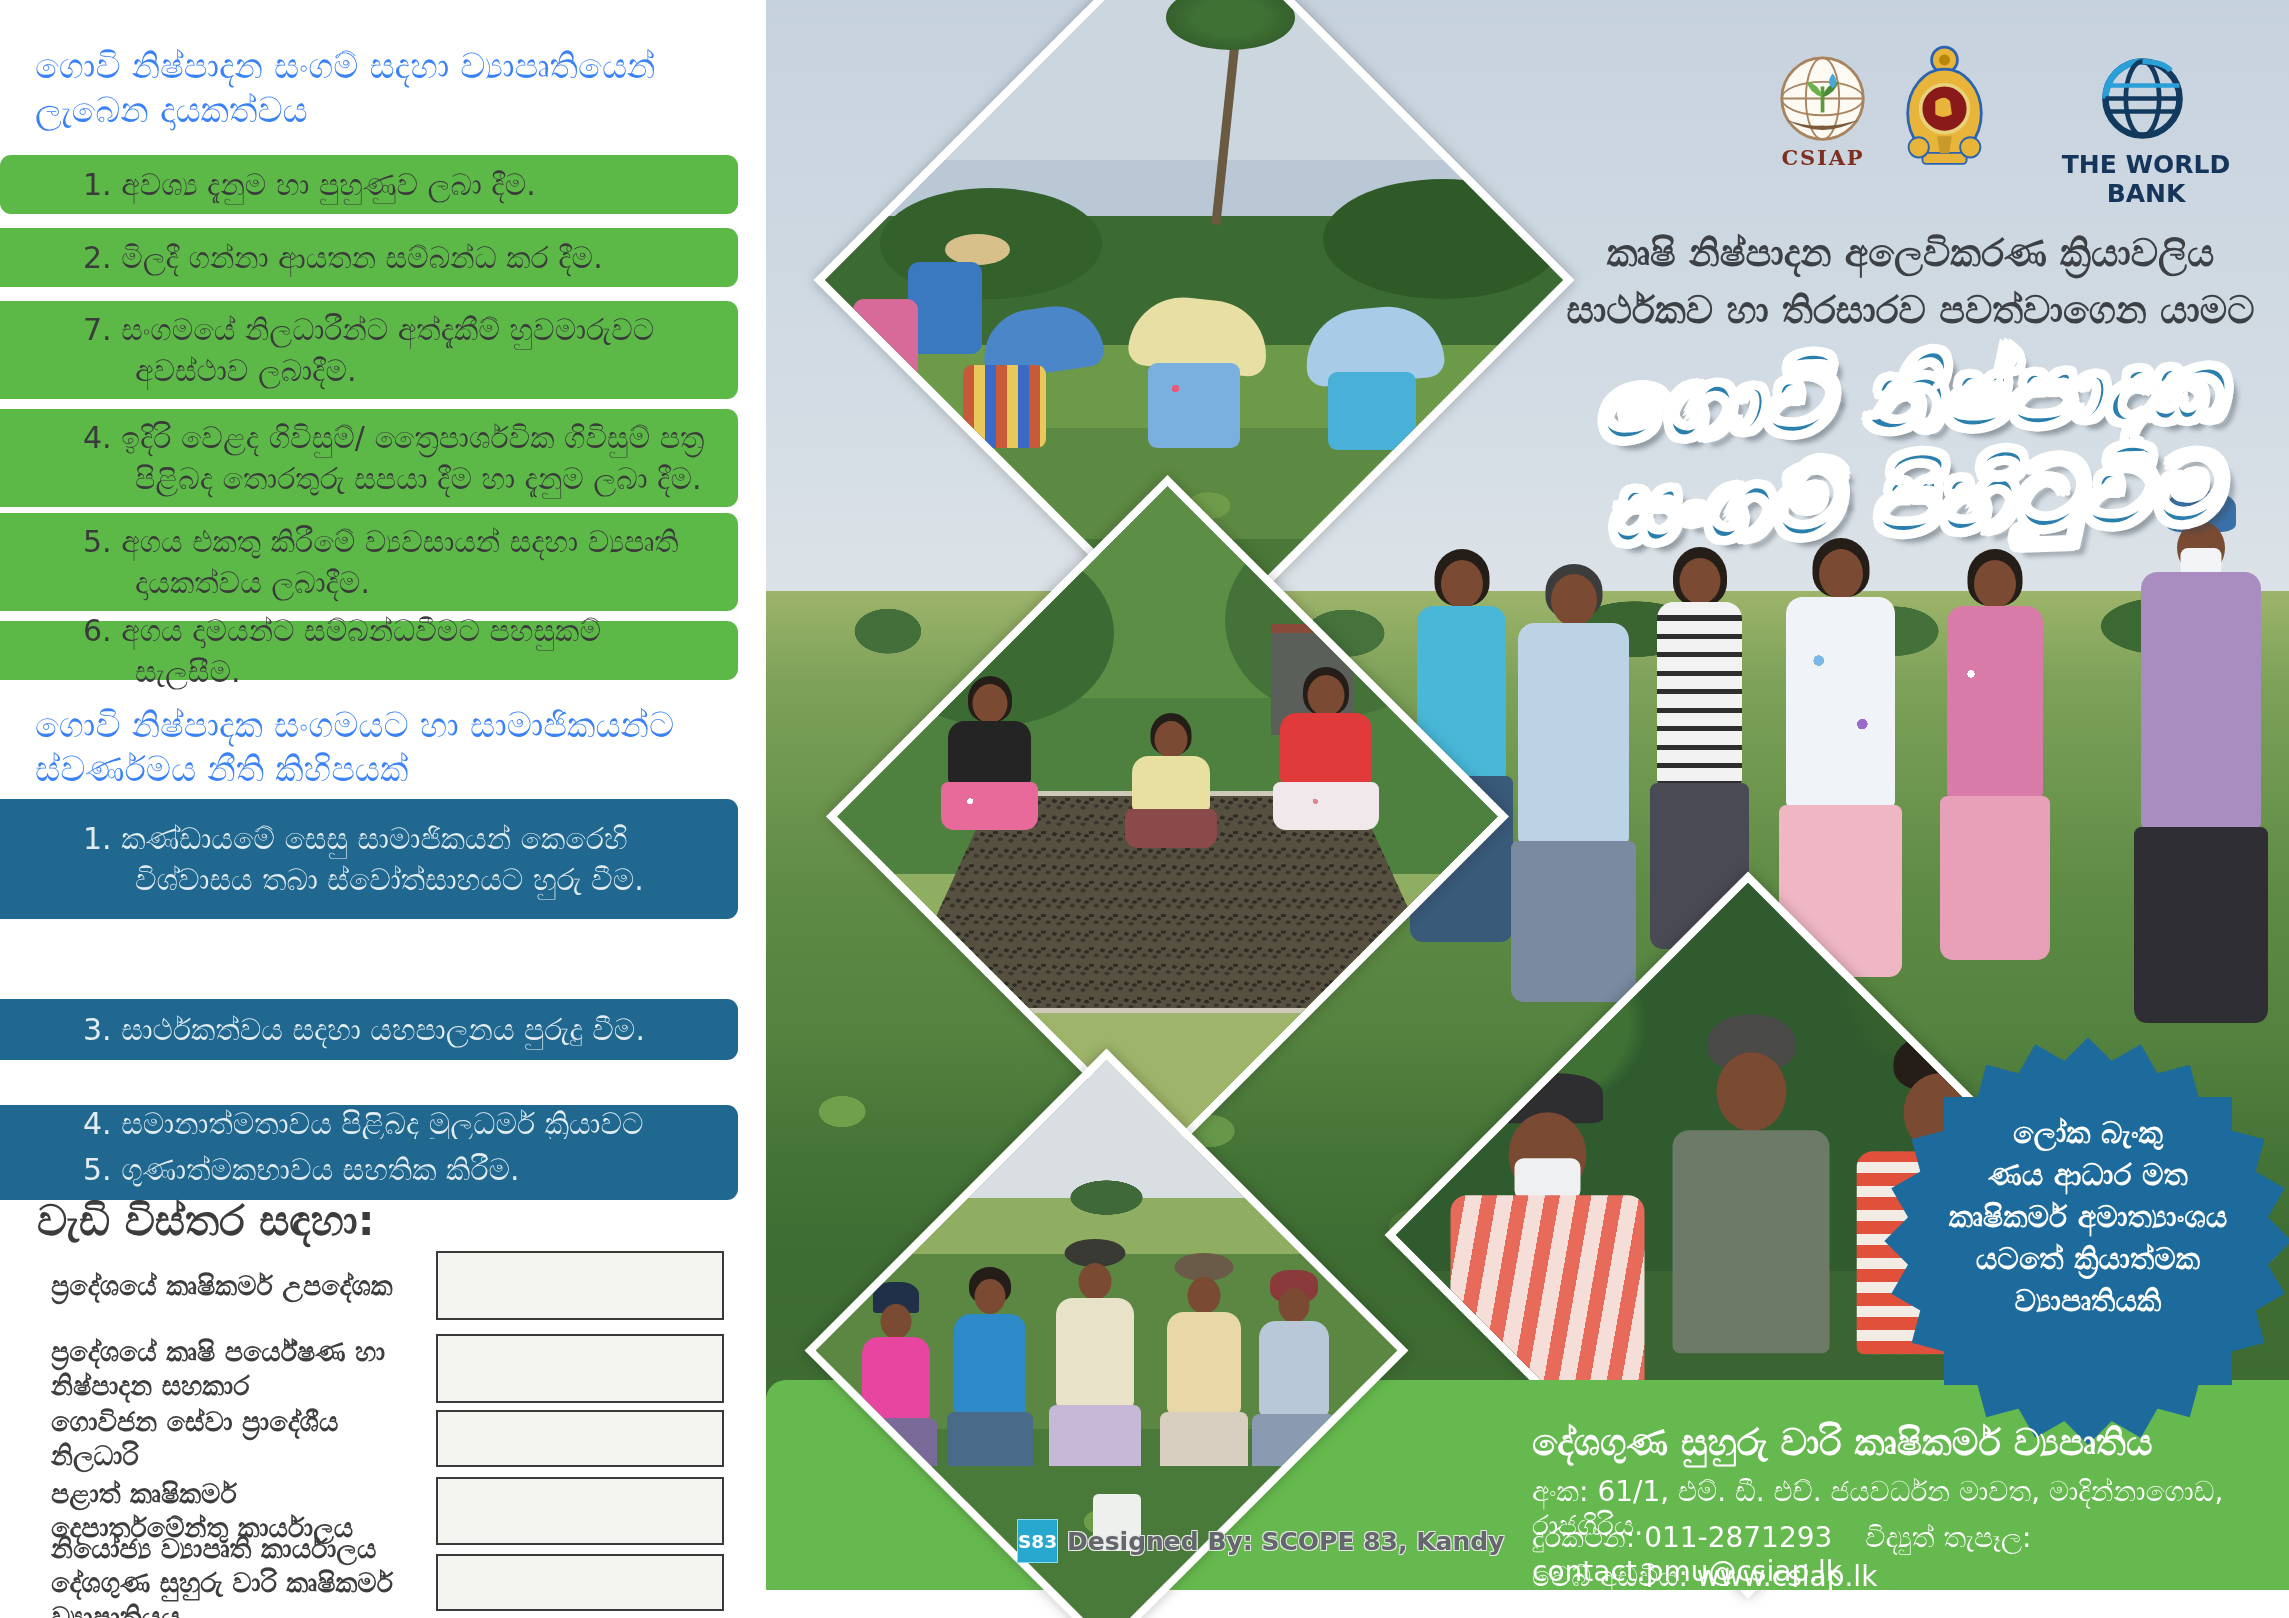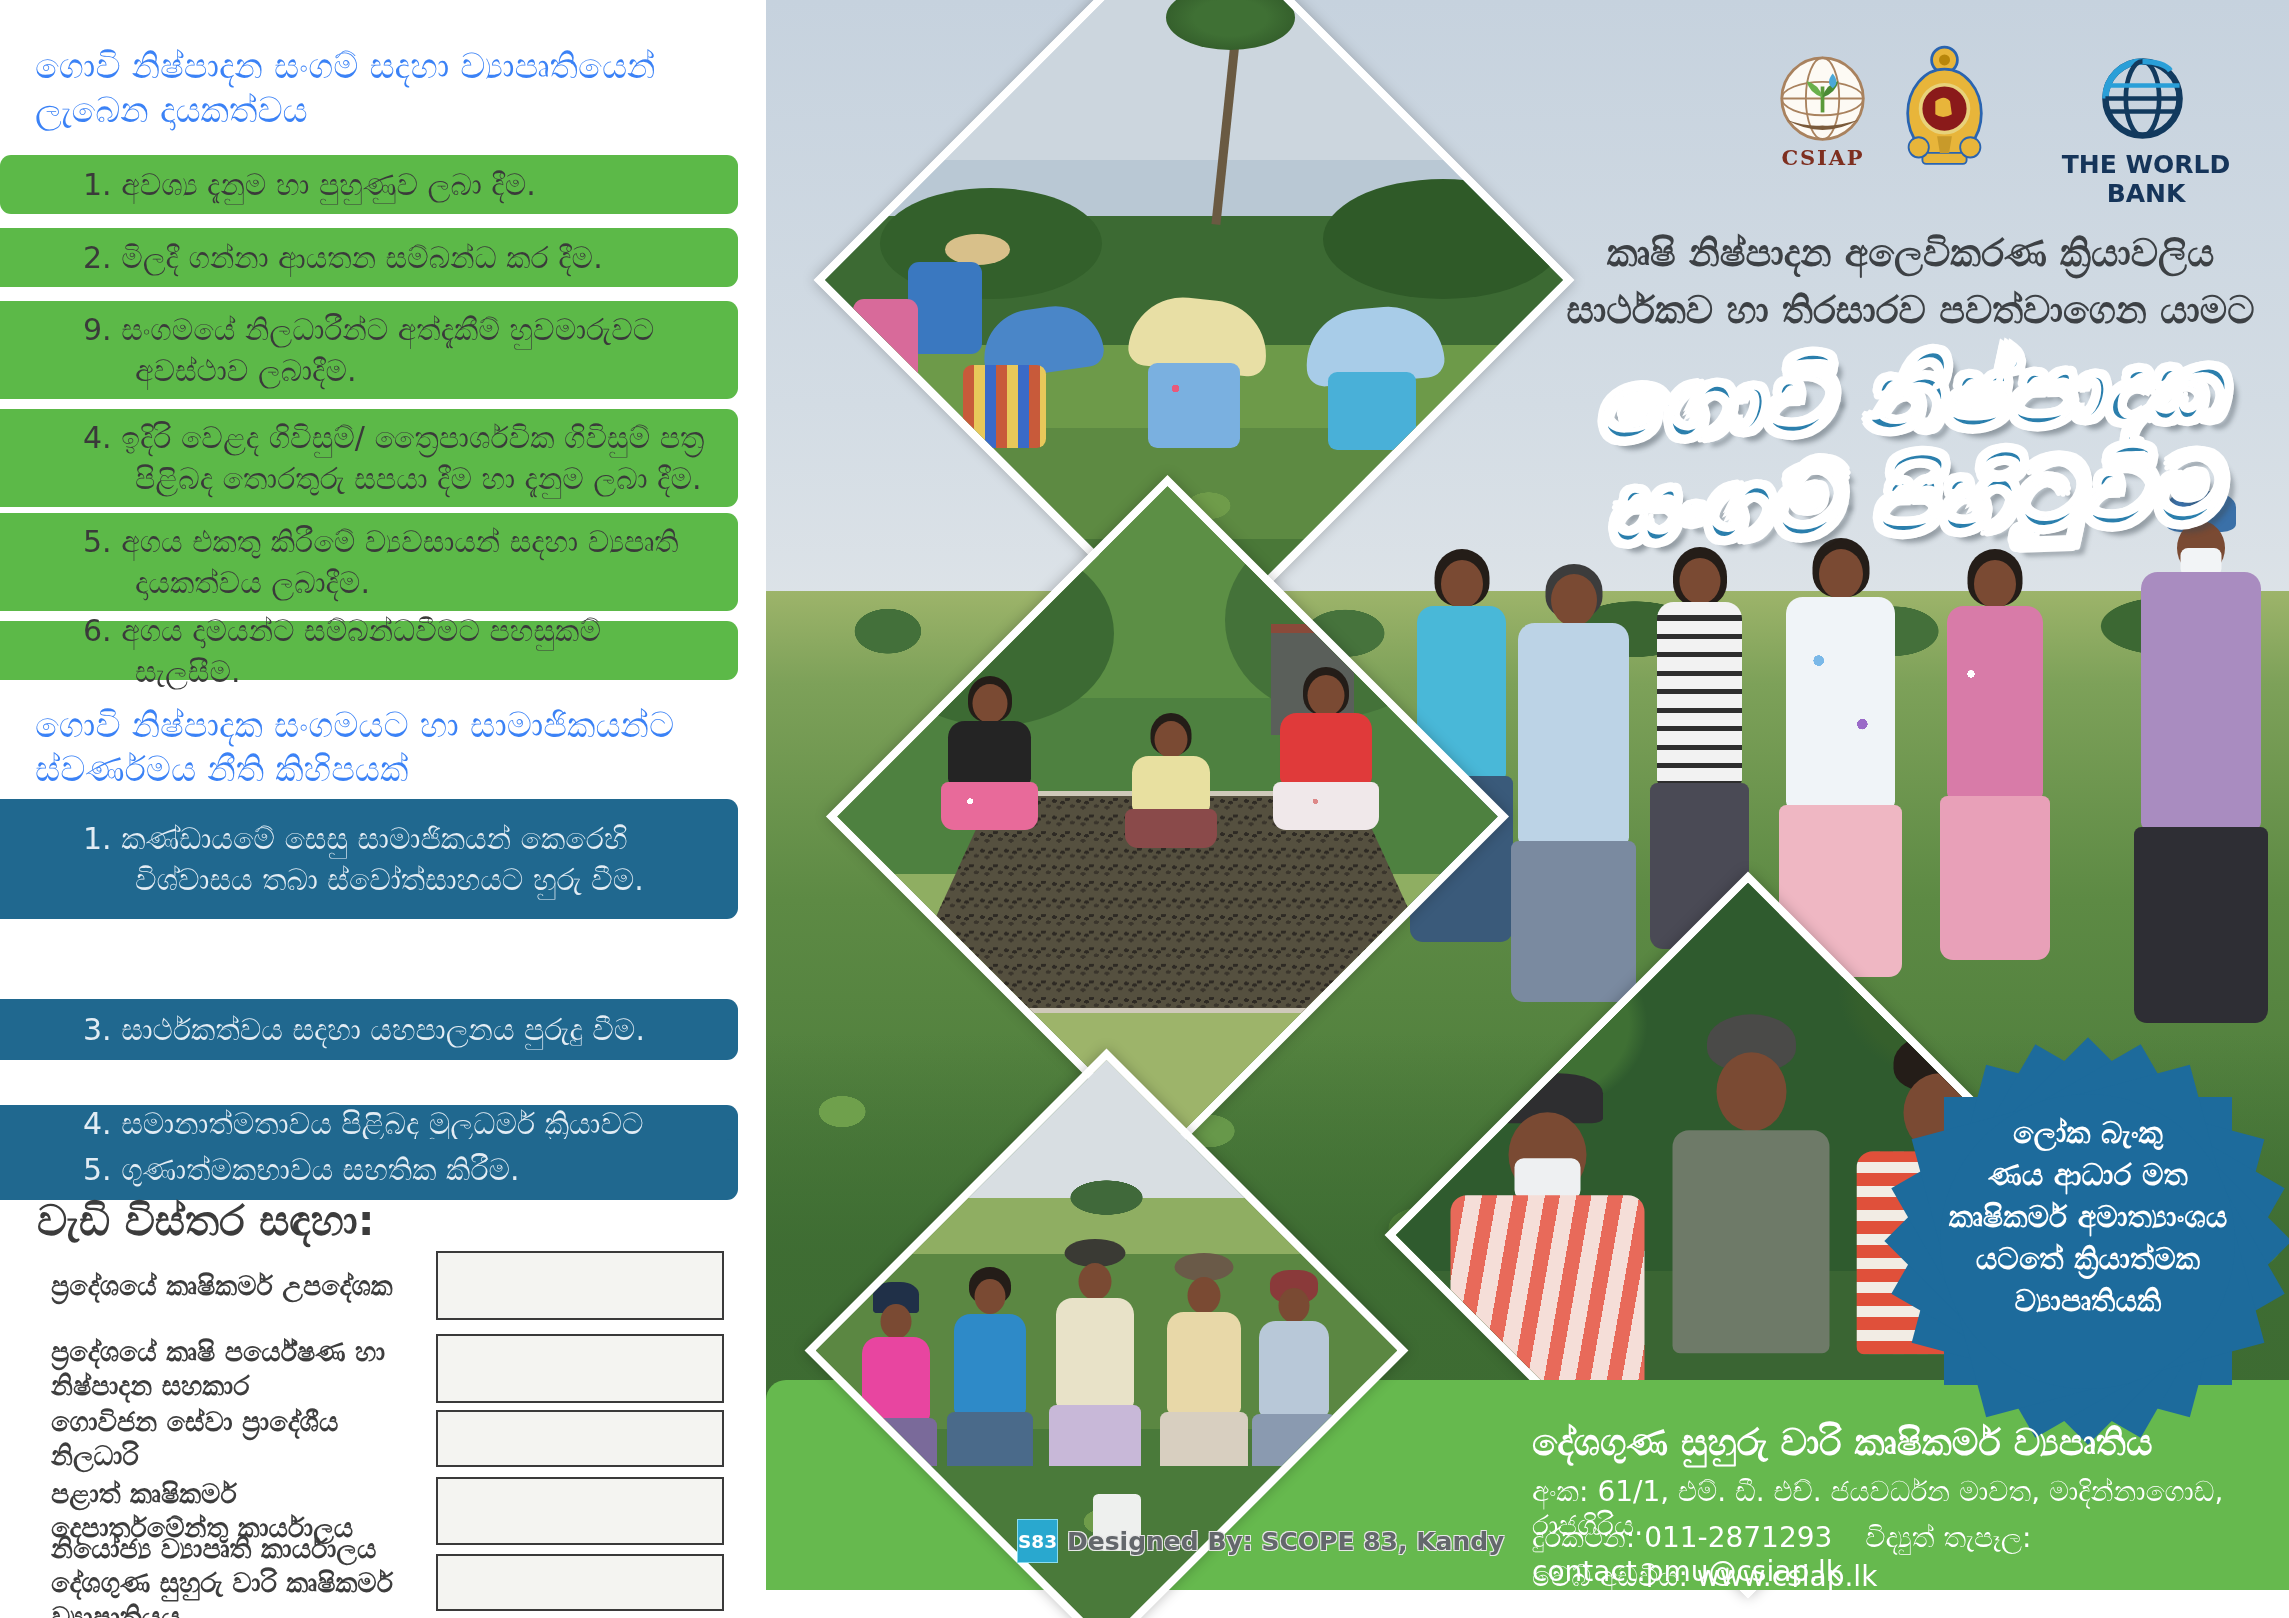--- a/index.html
+++ b/index.html
@@ -100,21 +100,21 @@
 
     <div class="abs lp-heading" style="top:44px;">ගොවි නිෂ්පාදන සංගම් සදහා ව්‍යාපෘතියෙන් ලැබෙන දායකත්වය</div>
 
     <div class="abs bar bar-green" style="top:155px;height:59px;border-radius:11px;">
       <div class="txt">1. අවශ්‍ය දැනුම හා පුහුණුව ලබා දීම.</div>
       </div>
     <div class="abs bar bar-green" style="top:228px;height:59px;">
       <div class="txt">2. මිලදී ගන්නා ආයතන සම්බන්ධ කර දීම.</div>
       </div>
     <div class="abs bar bar-green" style="top:301px;height:98px;">
-      <div class="txt">9. සංගමයේ නිලධාරීන්ට අත්දැකීම් හුවමාරුවට අවස්ථාව ලබාදීම.</div>
+      <div class="txt">7. සංගමයේ නිලධාරීන්ට අත්දැකීම් හුවමාරුවට අවස්ථාව ලබාදීම.</div>
       </div>
     <div class="abs bar bar-green" style="top:409px;height:98px;">
       <div class="txt">4. ඉදිරි වෙළද ගිවිසුම්/ ත්‍රෛපාර්ශවික ගිවිසුම් පත්‍ර පිළිබද තොරතුරු සපයා දීම හා දැනුම ලබා දීම.</div>
       </div>
     <div class="abs bar bar-green" style="top:513px;height:98px;">
       <div class="txt">5. අගය එකතු කිරීමේ ව්‍යවසායන් සදහා ව්‍යපෘති දායකත්වය ලබාදීම.</div>
       </div>
     <div class="abs bar bar-green" style="top:621px;height:59px;">
       <div class="txt">6. අගය දාමයන්ට සම්බන්ධවීමට පහසුකම් සැලසීම.</div>
       </div>

